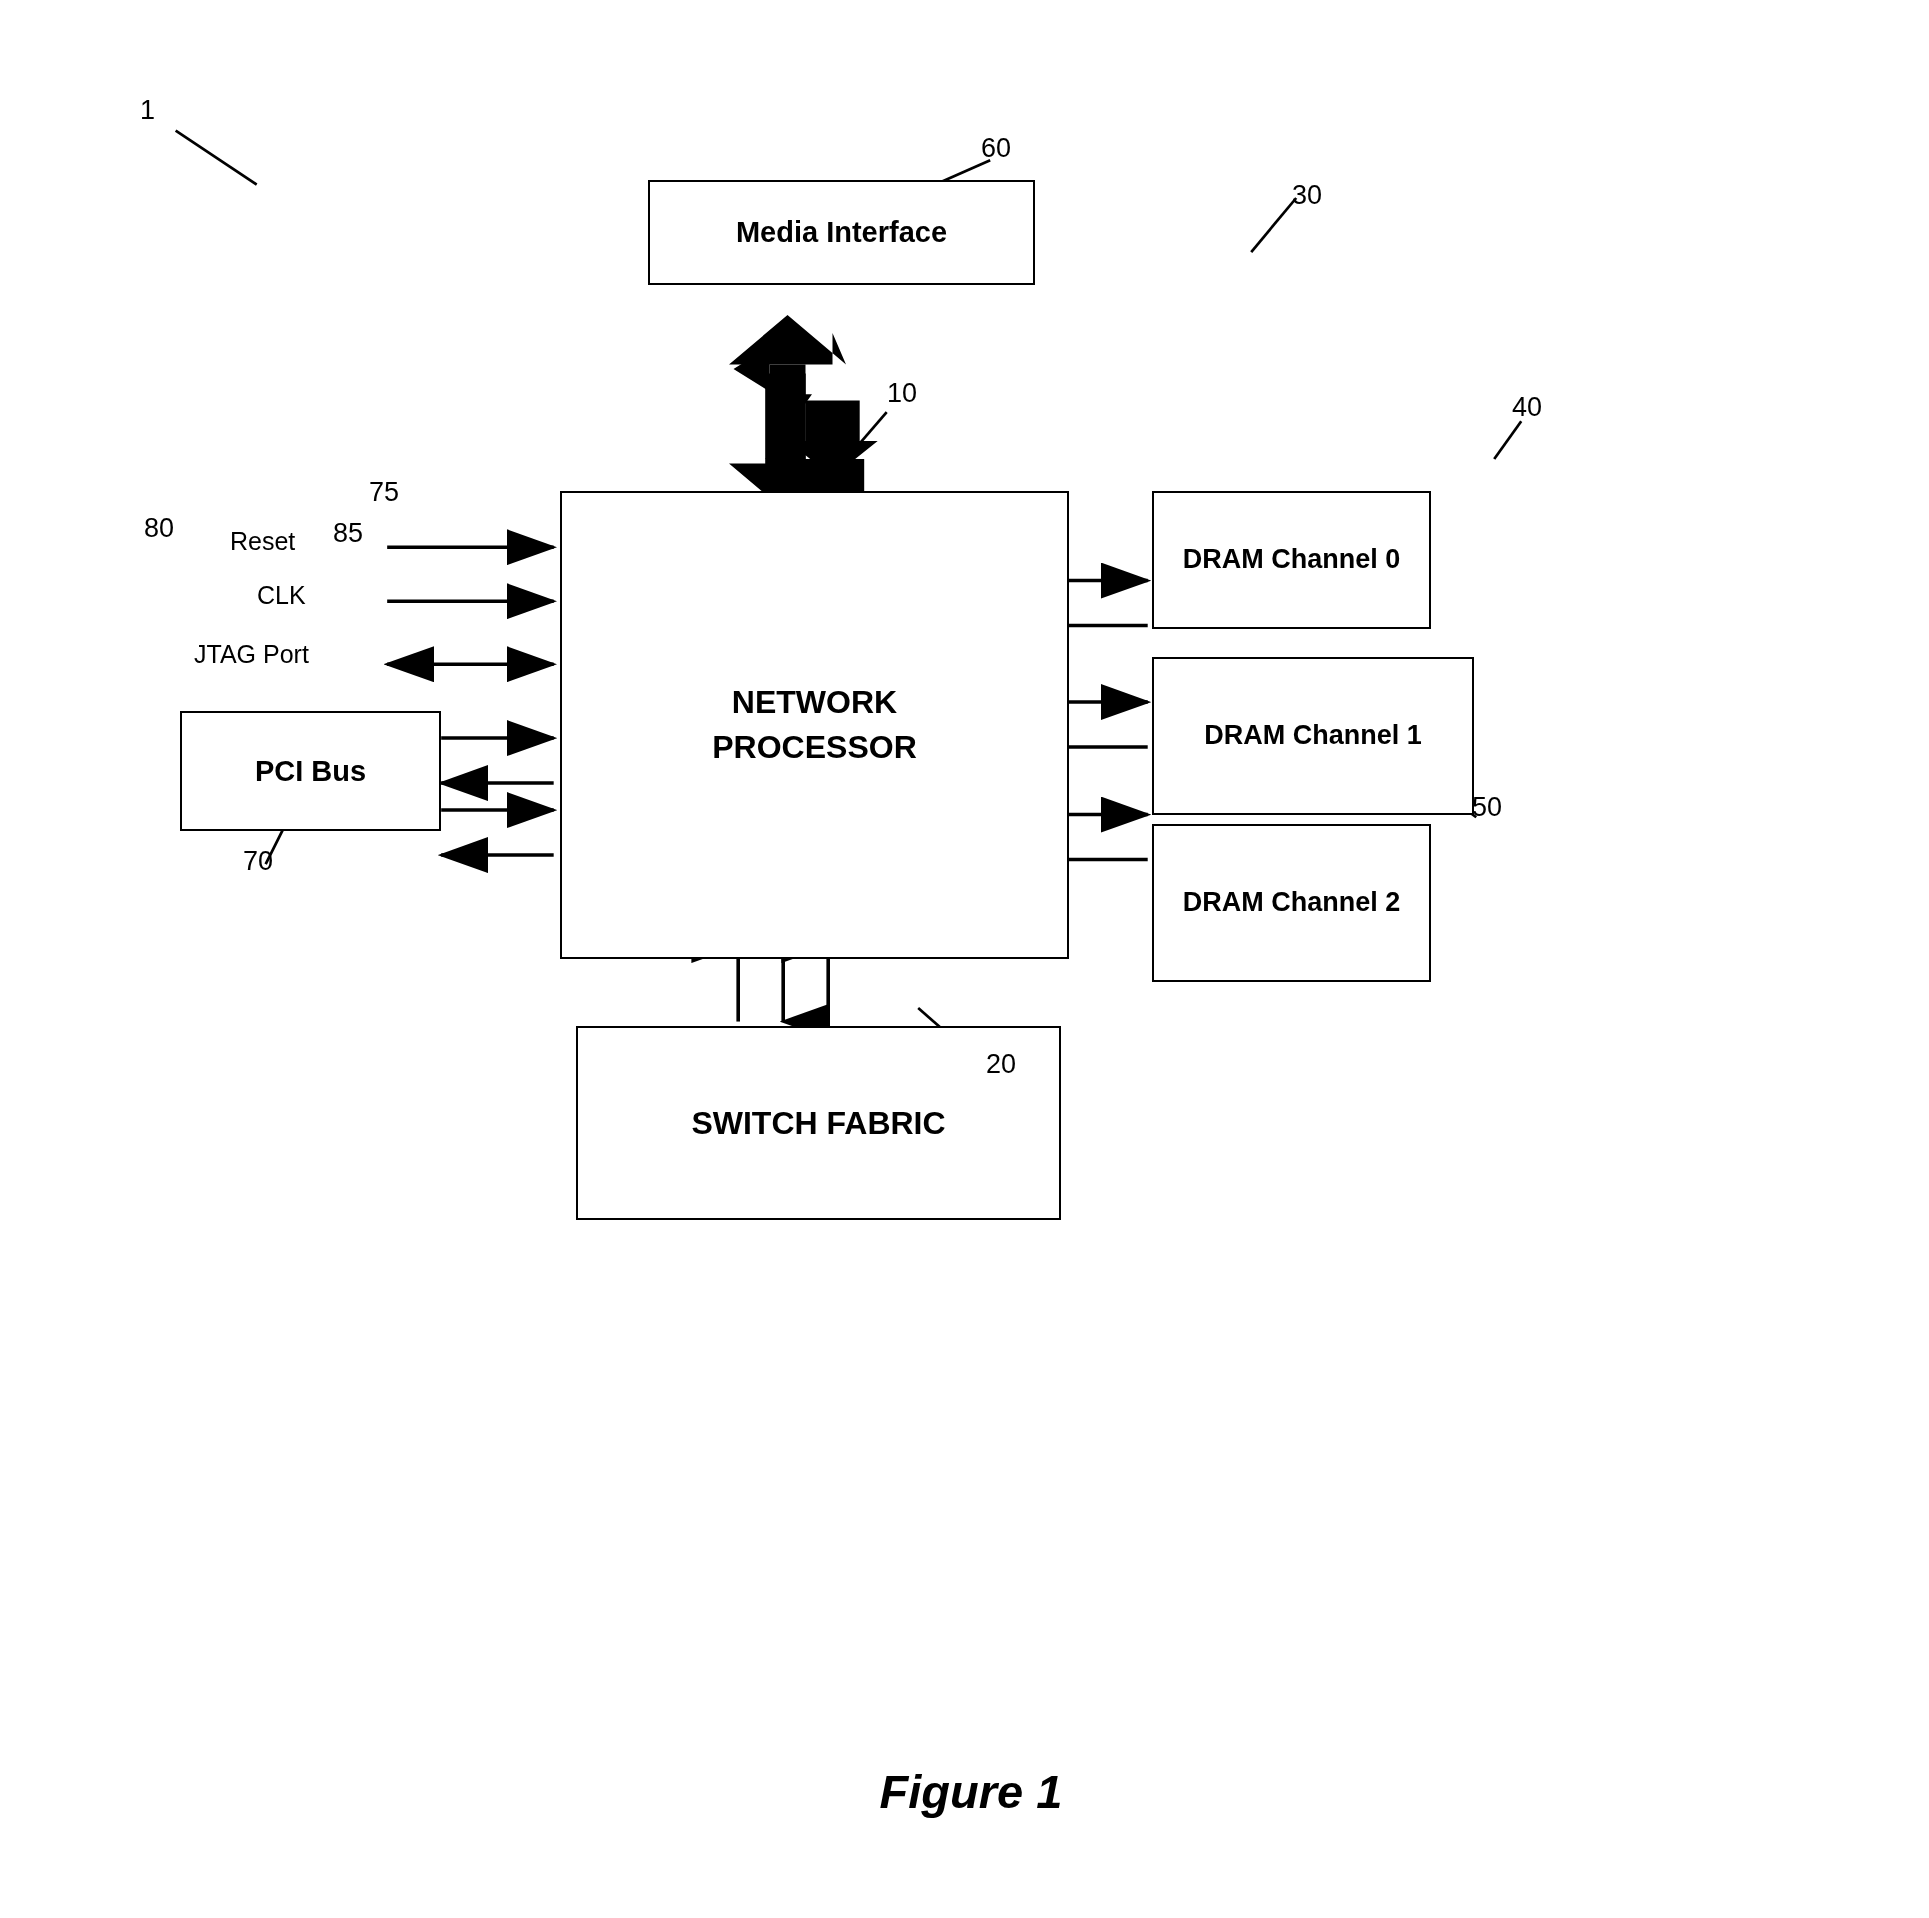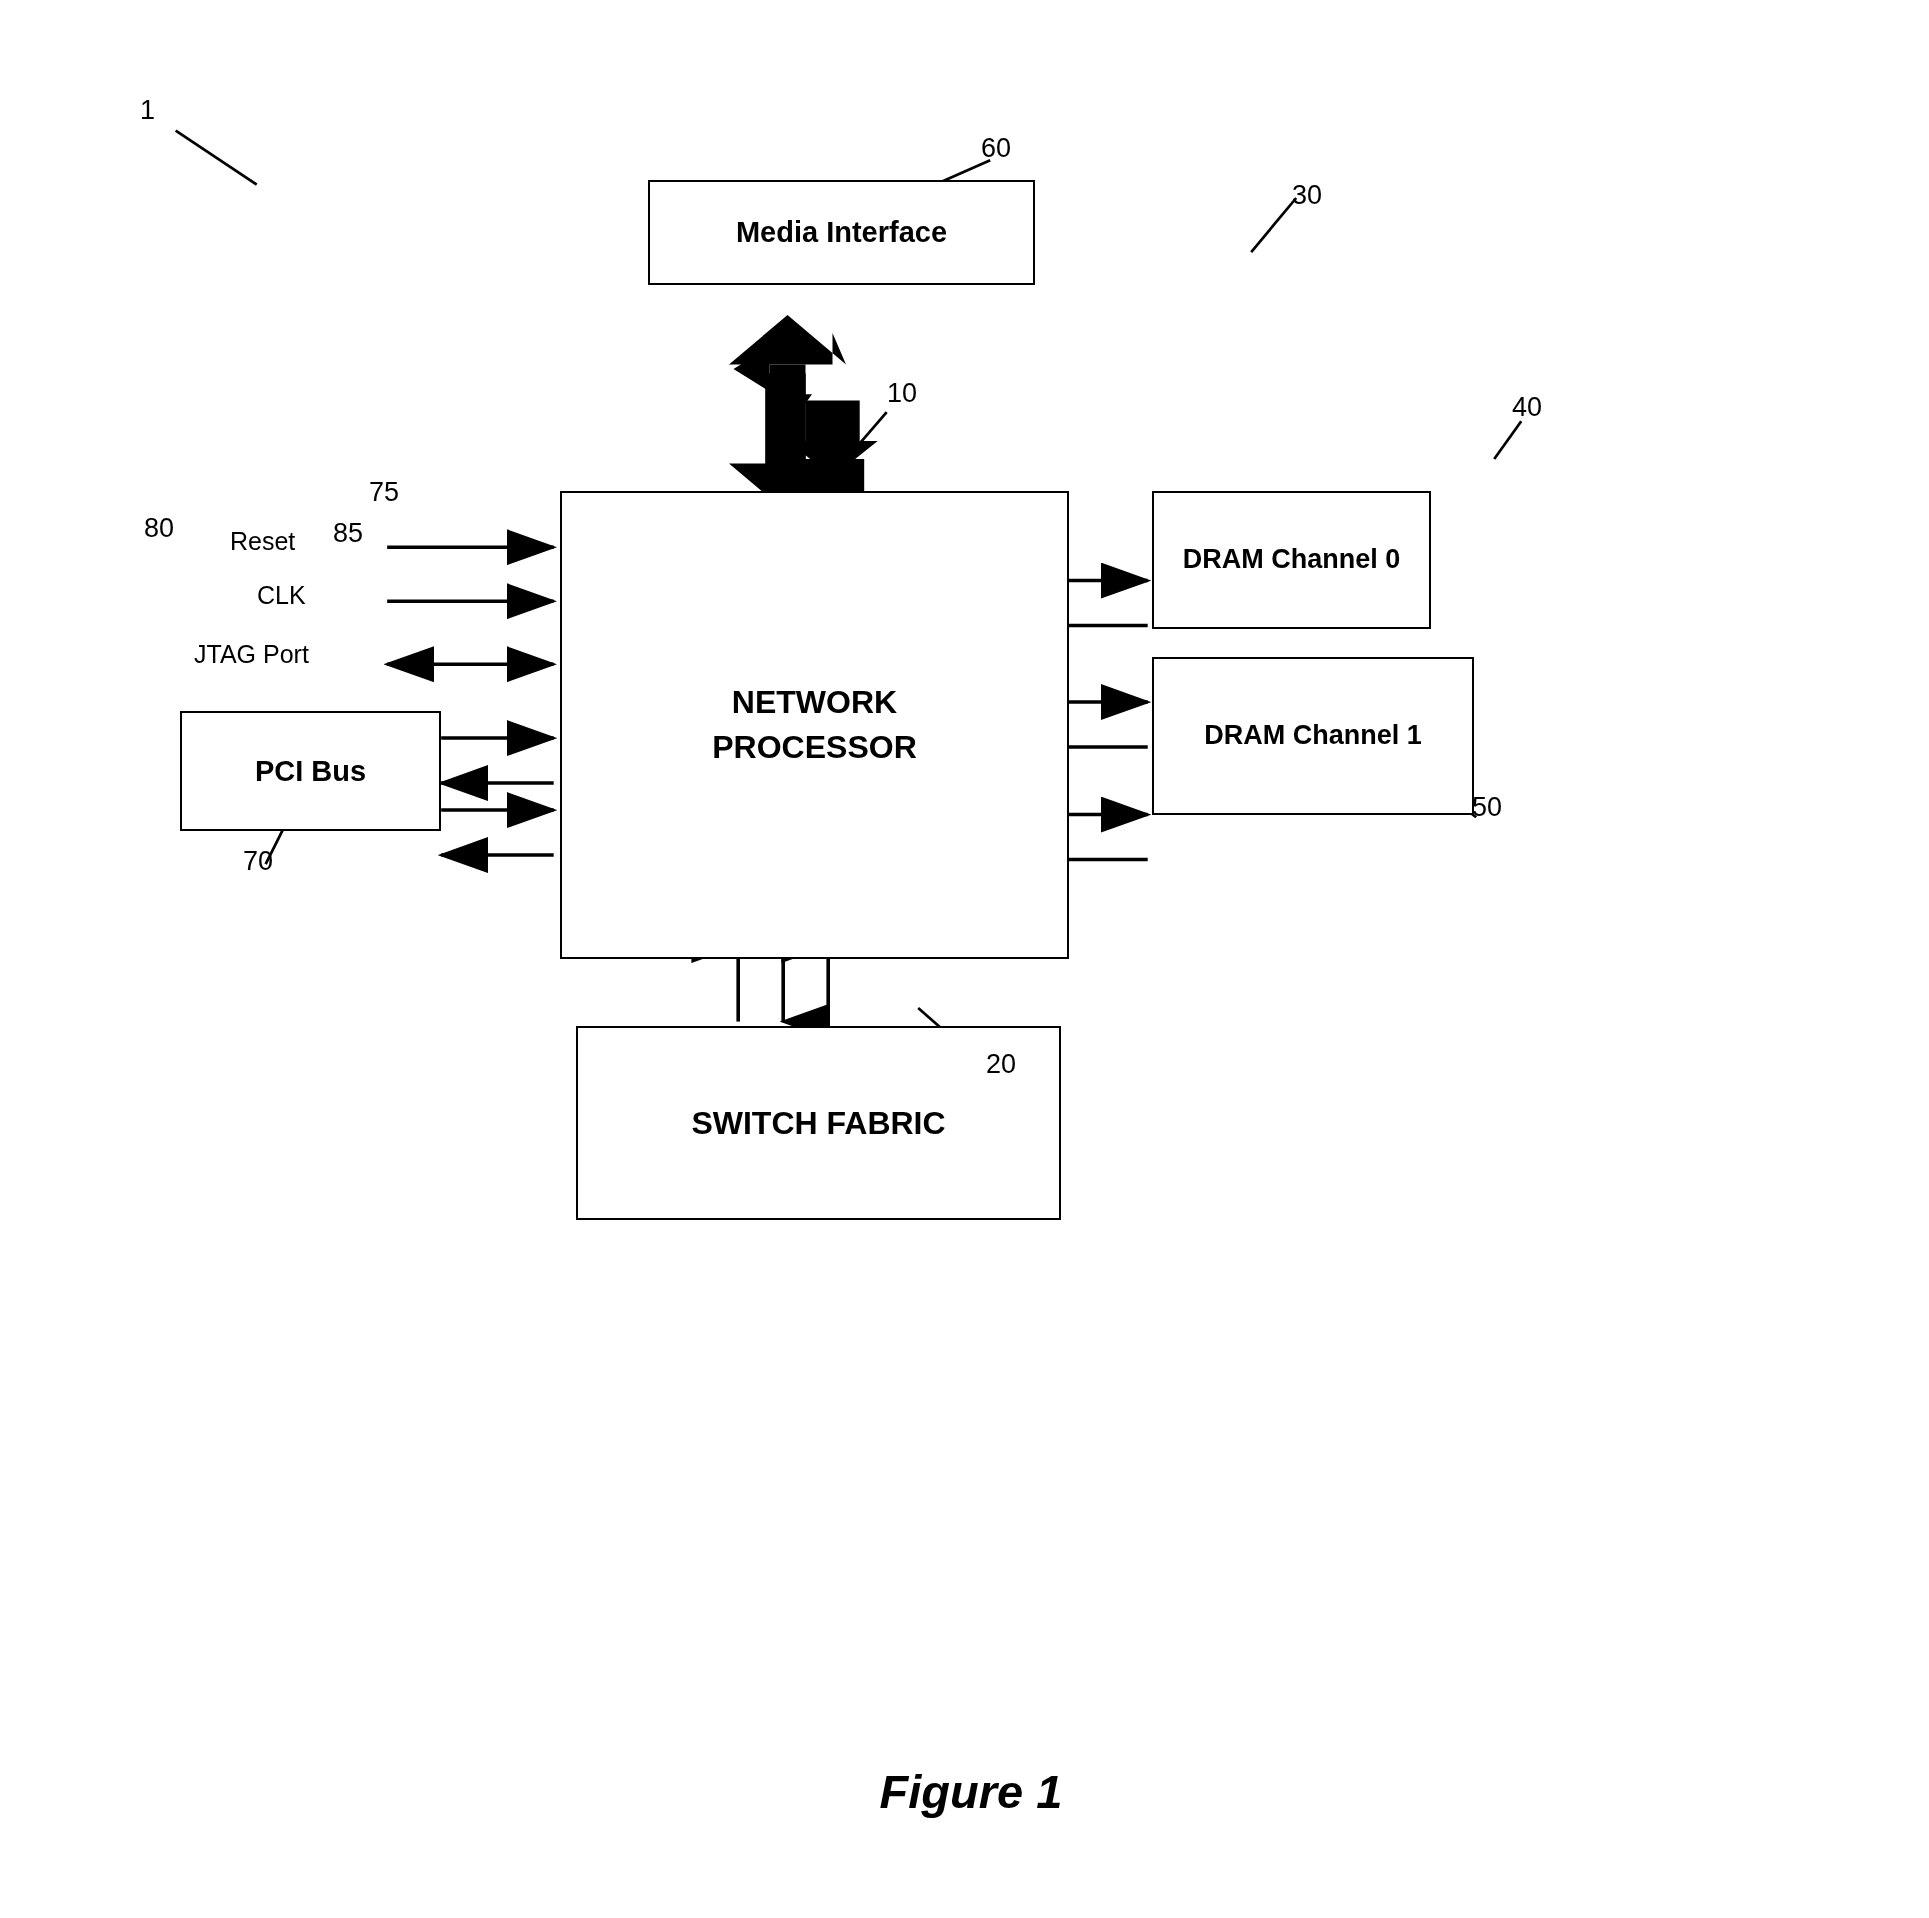--- a/index.html
+++ b/index.html
@@ -189,20 +189,24 @@
   <div class="box" style="left:1152px;top:491px;width:279px;height:138px;font-size:27px;line-height:1.4;">
     <span>DRAM
 Channel 0</span>
   </div>
 
   <div class="box" style="left:1152px;top:657px;width:322px;height:158px;font-size:27px;line-height:1.4;">
     <span>DRAM
 Channel 1</span>
   </div>
 
+  <div class="box" style="left:1152px;top:824px;width:279px;height:158px;font-size:27px;line-height:1.4;">
+    <span>DRAM
+Channel 2</span>
+  </div>
 
   <span class="ref-num" style="left:140px;top:95px;">1</span>
   <span class="ref-num" style="left:981px;top:133px;">60</span>
   <span class="ref-num" style="left:887px;top:378px;">10</span>
   <span class="ref-num" style="left:1292px;top:180px;">30</span>
   <span class="ref-num" style="left:1512px;top:392px;">40</span>
   <span class="ref-num" style="left:1472px;top:792px;">50</span>
   <span class="ref-num" style="left:986px;top:1049px;">20</span>
   <span class="ref-num" style="left:243px;top:846px;">70</span>
   <span class="ref-num" style="left:369px;top:477px;text-align:center;">75</span>

